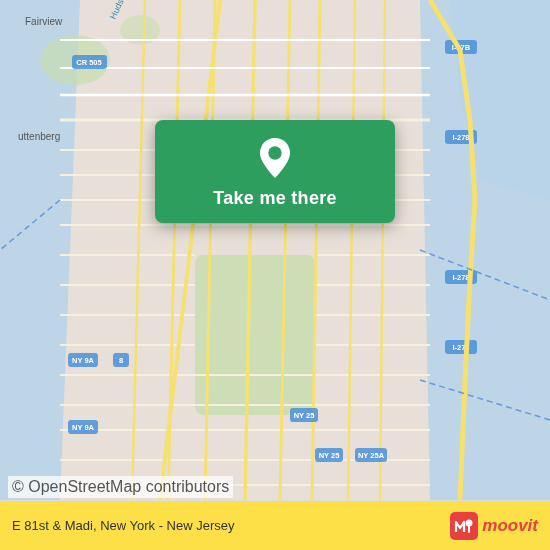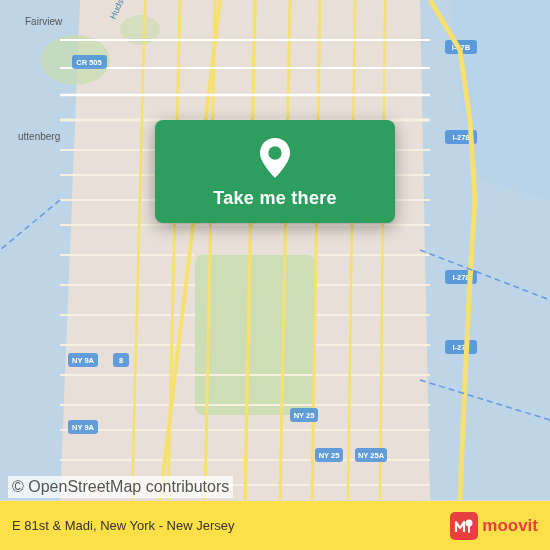--- a/index.html
+++ b/index.html
@@ -85,20 +85,21 @@
 
     #moovit-logo-icon {
       width: 28px;
       height: 28px;
     }
 
     #moovit-text {
       font-size: 17px;
       font-weight: 700;
       color: #e84040;
+      font-style: italic;
     }
 
     
     #attribution {
       position: absolute;
       bottom: 52px;
       left: 8px;
       font-size: 16px;
       color: #555;
       background: rgba(255,255,255,0.75);

